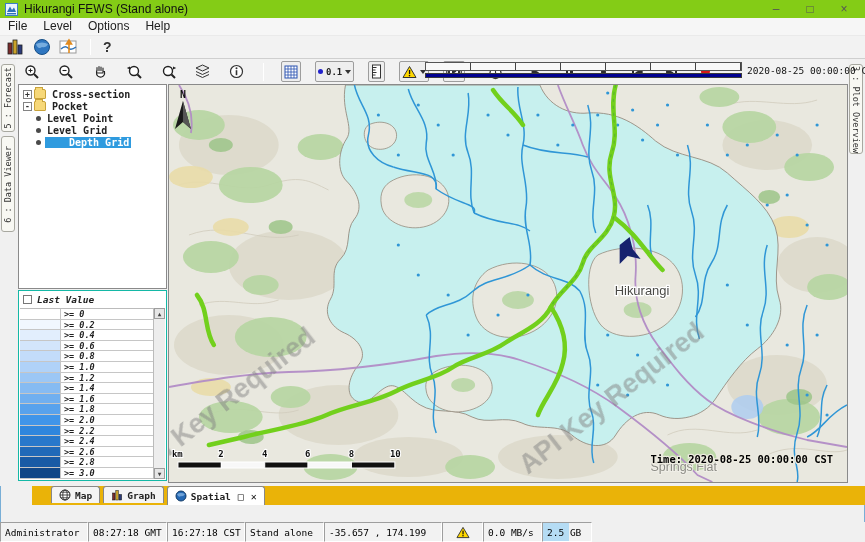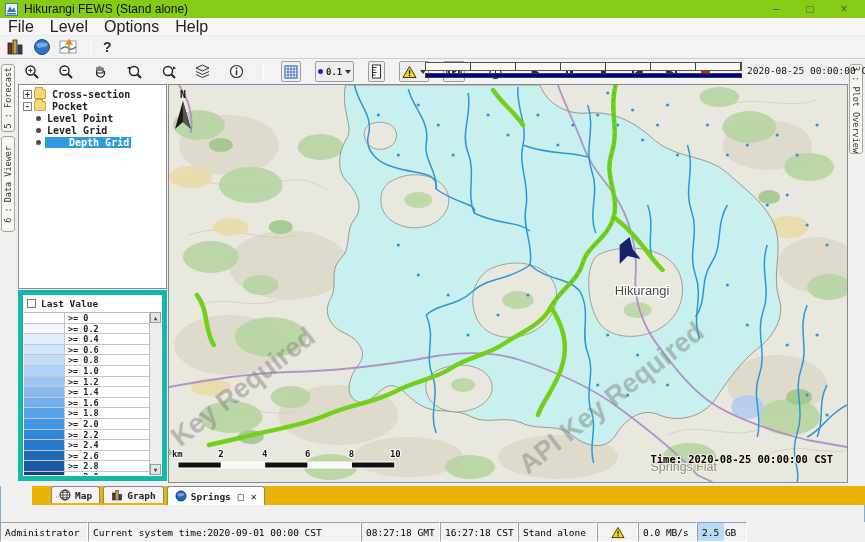--- a/index.html
+++ b/index.html
@@ -10,21 +10,21 @@
   
   .titlebar{position:absolute;left:0;top:0;width:865px;height:18px;background:#84cc16;
             display:flex;align-items:center;padding:0 0 0 5px;font-size:12px;color:#111;}
   .title-icon{width:13px;height:13px;margin-right:6px;flex:0 0 auto;}
   .win-controls{margin-left:auto;display:flex;align-items:center;gap:0;}
   .wc{width:34px;text-align:center;color:#555;font-size:12px;line-height:18px;cursor:default;}
   .wc.close{margin-right:4px;}
 
   
   .menubar{position:absolute;left:0;top:18px;width:865px;height:18px;background:#f6f6f6;
-           display:flex;align-items:flex-end;font-size:16px;color:#222;border-bottom:1px solid #eaeaea;}
+           display:flex;align-items:flex-end;font-size:12px;color:#222;border-bottom:1px solid #eaeaea;}
   .menu-item{padding:0 8px;line-height:17px;}
 
   
   .toolbar1{position:absolute;left:0;top:36px;width:865px;height:23px;background:#f2f2f2;
             border-bottom:1px solid #cfcfcf;display:flex;align-items:center;padding-left:6px;gap:8px;}
   .tb1-sep{width:1px;height:16px;background:#bdbdbd;border-right:1px solid #fff;margin:0 4px;}
   .help-q{font-size:14px;font-weight:bold;color:#333;}
 
   
   .midzone{position:absolute;left:0;top:59px;width:865px;height:427px;}
@@ -79,21 +79,21 @@
           margin-right:4px;flex:0 0 auto;position:relative;}
   .folder:before{content:"";position:absolute;left:0;top:-3px;width:6px;height:2px;background:#f7d878;
                  border:1px solid #c9a33b;border-bottom:none;}
   .bullet{width:5px;height:5px;border-radius:50%;background:#4a4a4a;margin:0 4px 0 2px;flex:0 0 auto;}
   .tindent{width:13px;flex:0 0 auto;}
   .tlabel{white-space:nowrap;padding:0 2px;}
   .tlabel.selected{background:#2f9bdf;color:#fff;padding-left:24px;}
 
   
   .legendbox{position:absolute;left:2px;top:206px;width:149px;height:191px;background:#fff;
-             border:5px solid #14b8a6;font-family:"DejaVu Sans Mono",monospace;}
+             border:1px solid #14b8a6;font-family:"DejaVu Sans Mono",monospace;font-style:italic;}
   .lv-row{height:16px;display:flex;align-items:center;padding-left:4px;gap:5px;
           font-size:9.5px;font-weight:bold;color:#222;}
   .cbx{width:9px;height:9px;border:1px solid #777;background:#fff;flex:0 0 auto;}
   .legend-list{position:absolute;left:1px;right:1px;top:17px;bottom:1px;overflow:hidden;border-top:1px solid #bbb;}
   .lrow{height:10.6px;display:flex;border-bottom:1px solid #c6c6c6;}
   .sw{width:40px;flex:0 0 auto;}
   .ll{flex:1;border-left:1px solid #c6c6c6;font-size:8.5px;font-weight:bold;color:#222;
       line-height:10px;padding-left:3px;white-space:nowrap;}
   .lscroll{position:absolute;right:1px;top:17px;bottom:1px;width:12px;background:#ededed;
            border-left:1px solid #bbb;display:flex;flex-direction:column;justify-content:space-between;}
@@ -670,33 +670,33 @@
         <rect x="8.1" y="5.5" width="2.5" height="5.5" fill="#2b3a7a" stroke="#111" stroke-width="0.5"></rect>
       </svg>
       <span>Graph</span>
     </div>
     <div class="btab active">
       <svg width="12" height="12" viewBox="0 0 12 12">
         <circle cx="6" cy="6" r="5" fill="#2468b4"></circle>
         <path d="M2,4 Q6,2 10,4 Q8,7 6,6 Q3.5,8 2,4Z" fill="#6fa3d8"></path>
         <circle cx="6" cy="6" r="5" fill="none" stroke="#123a66"></circle>
       </svg>
-      <span>Springs</span>
+      <span>Spatial</span>
       <span class="tabctl">□</span>
       <span class="tabctl">✕</span>
     </div>
   </div>
 
 
   <div class="statusbar">
     <div class="scell" style="width:88px;">Administrator</div>
-    <div class="scell" style="width:273px;">Current system time:2020-09-01 00:00 CST</div>
     <div class="scell" style="width:79px;">08:27:18 GMT</div>
     <div class="scell" style="width:78px;">16:27:18 CST</div>
     <div class="scell" style="width:79px;">Stand alone</div>
+    <div class="scell" style="width:118px;">-35.657 , 174.199</div>
     <div class="scell center" style="width:41px;">
       <svg width="14" height="13" viewBox="0 0 15 14">
         <path d="M7.5,1.5 L14,12.5 H1 Z" fill="#ffd800" stroke="#333"></path>
         <rect x="6.9" y="5" width="1.3" height="4" fill="#111"></rect>
         <circle cx="7.5" cy="10.6" r="0.8" fill="#111"></circle>
       </svg>
     </div>
     <div class="scell" style="width:59px;">0.0 MB/s</div>
     <div class="scell mem" style="width:50px;">2.5 GB</div>
   </div>

